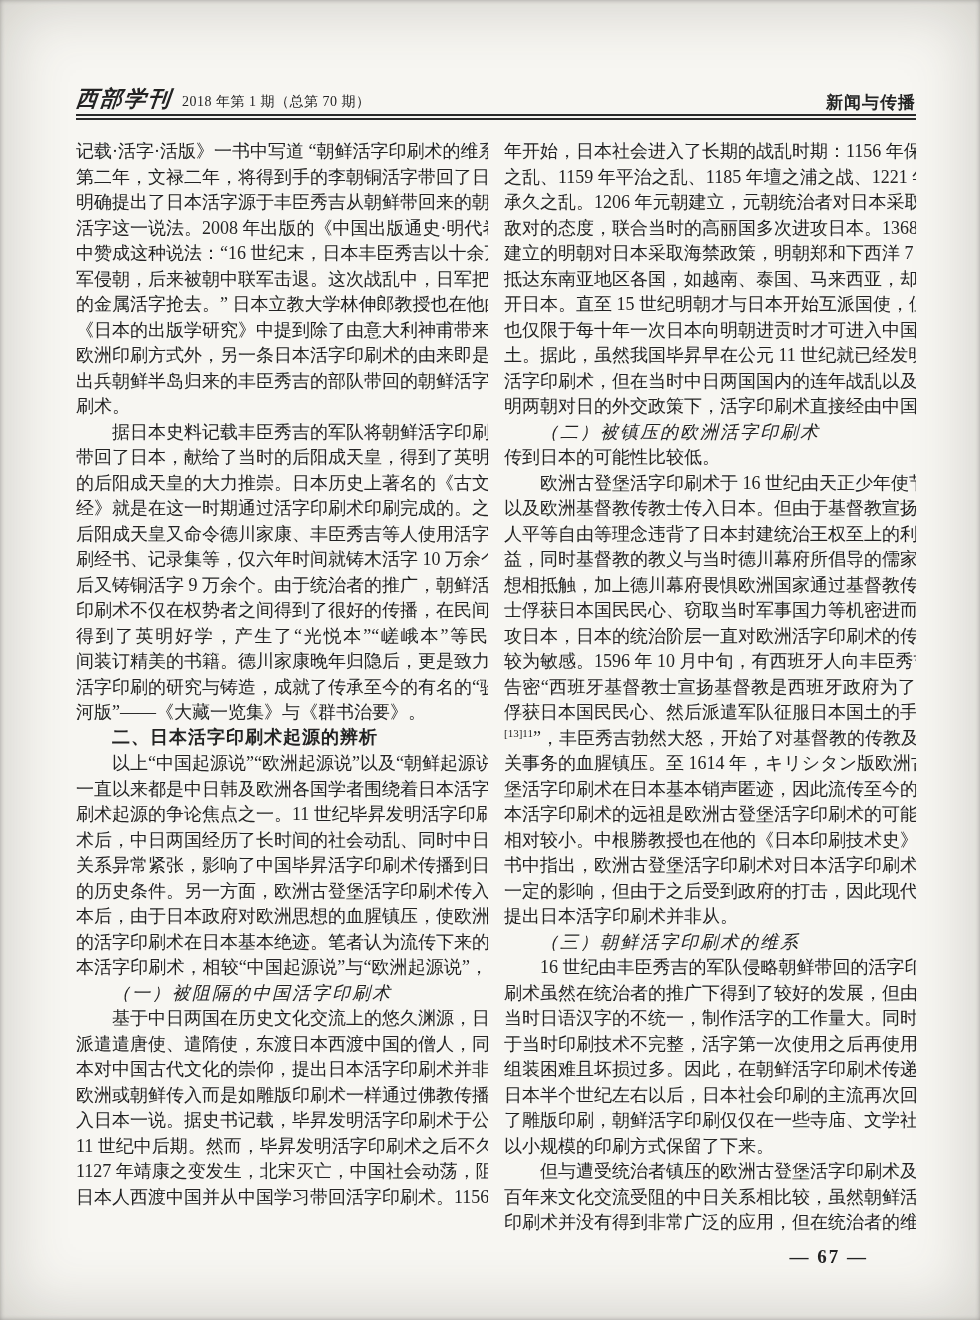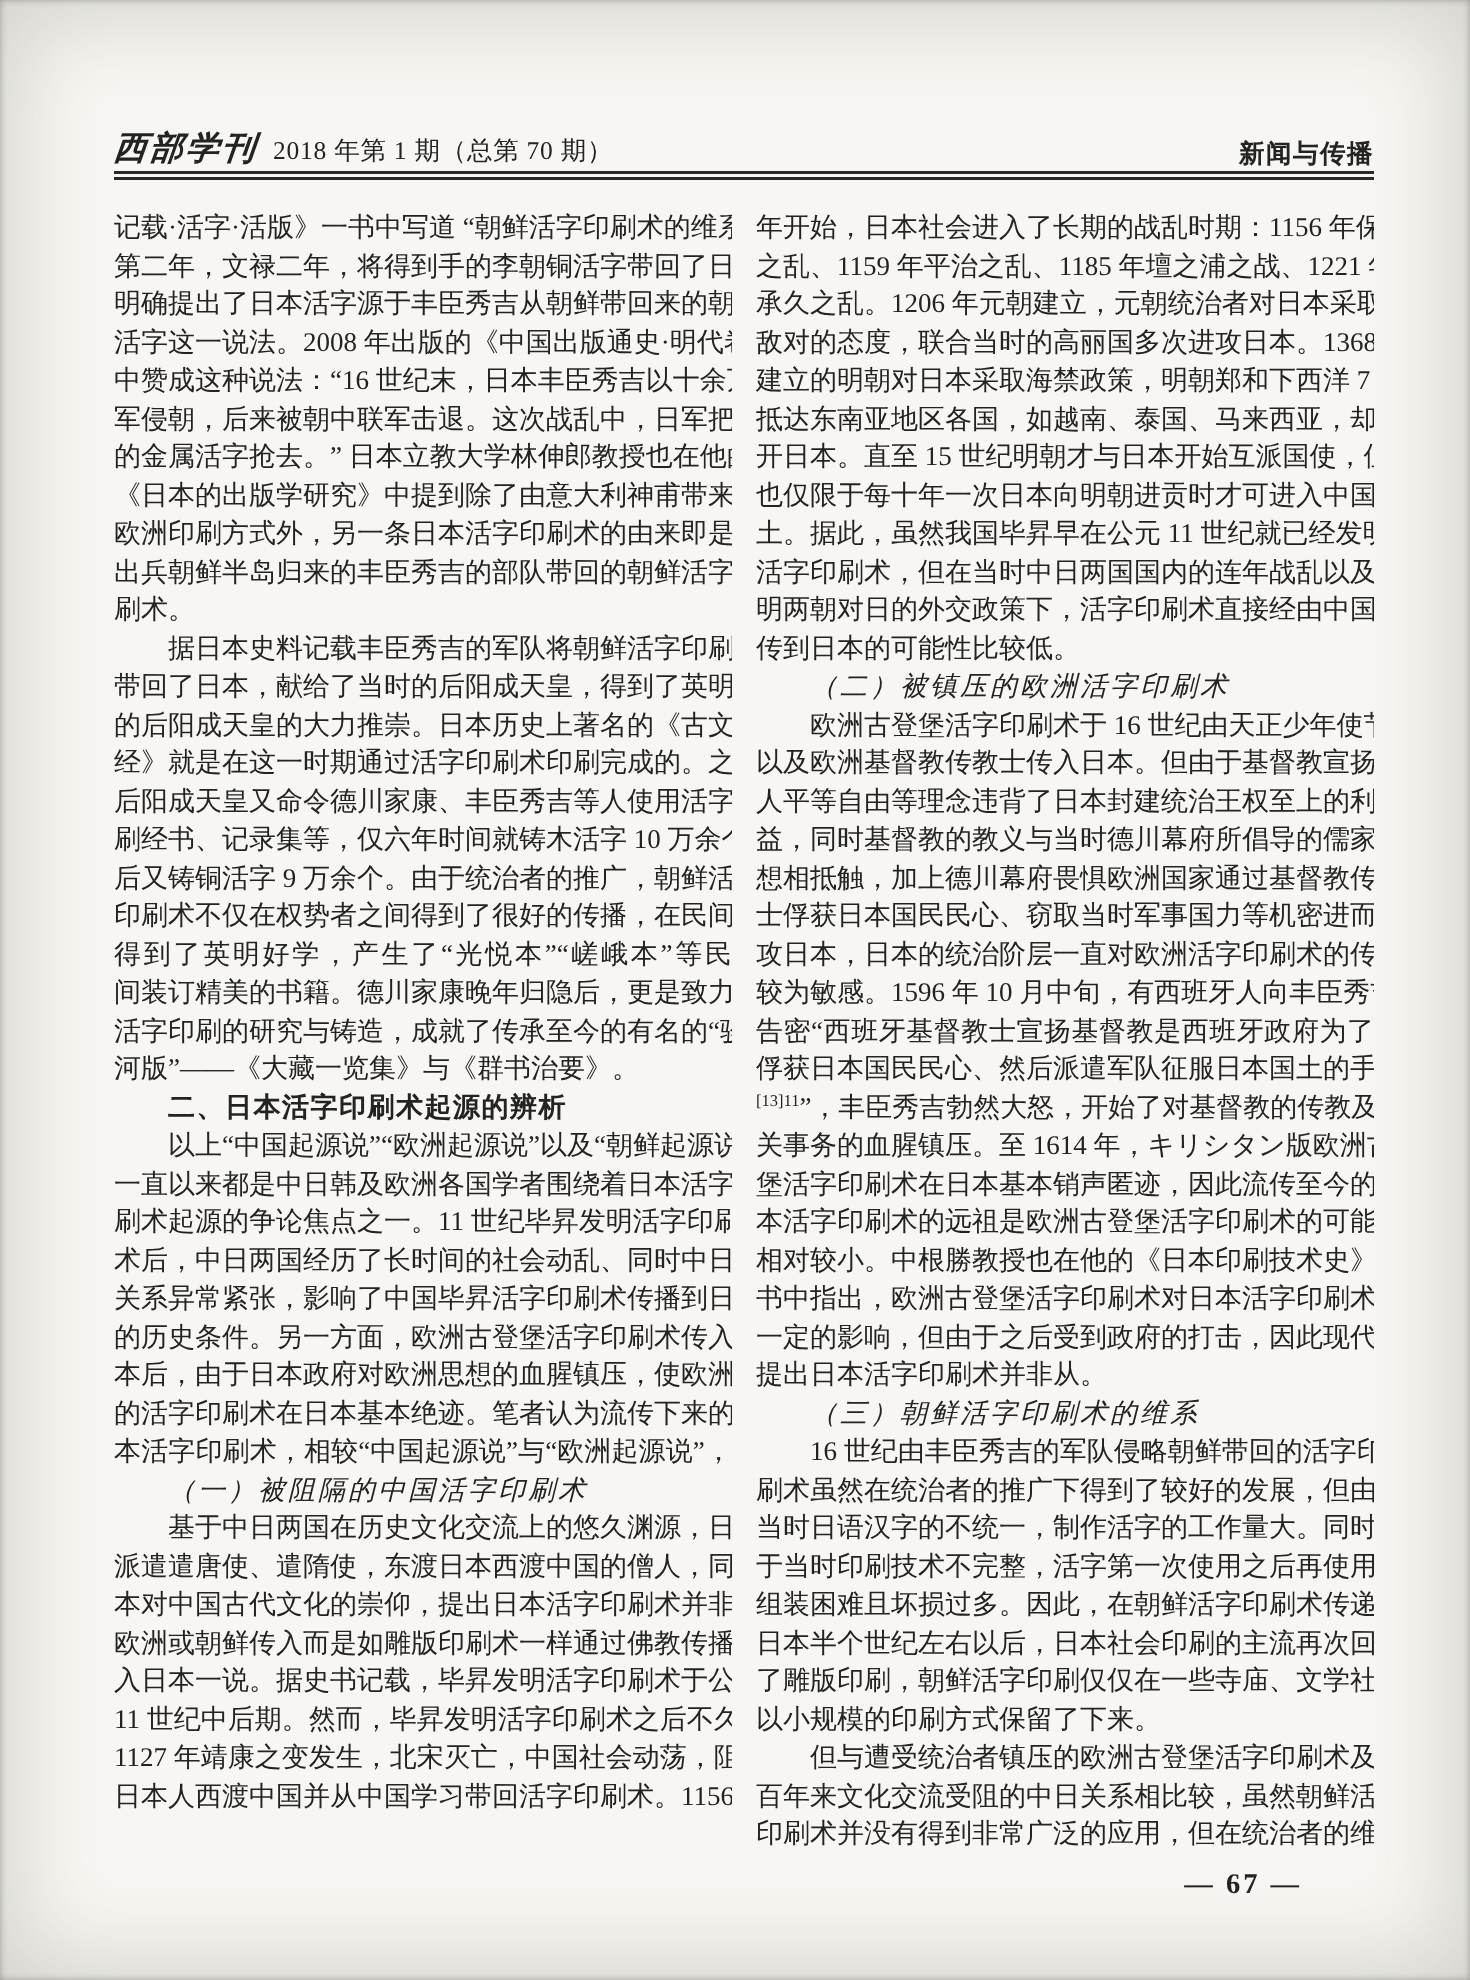--- a/index.html
+++ b/index.html
@@ -25,21 +25,21 @@
   }
   .hdr-left { display: flex; align-items: baseline; gap: 10px; }
   .logo {
     font-size: 22px;
     font-weight: 900;
     font-style: italic;
     letter-spacing: 2px;
     transform: skewX(-6deg);
     display: inline-block;
   }
-  .issue { font-size: 17px; letter-spacing: 0.5px; }
+  .issue { font-size: 14px; letter-spacing: 0.5px; }
   .section { font-size: 17px; font-weight: bold; letter-spacing: 1px; }
   .rule {
     position: absolute;
     top: 114px; left: 76px; right: 64px;
     height: 6px;
     border-top: 2px solid #2a2a2a;
     border-bottom: 2px solid #2a2a2a;
   }
   
   .cols {
@@ -54,21 +54,21 @@
     line-height: 25.5px;
     font-size: 18px;
     text-align: justify;
     text-align-last: justify;
     white-space: nowrap;
     overflow: hidden;
   }
   .line.end { text-align-last: left; white-space: normal; }
   .line.indent { text-indent: 2em; }
   .line.heading {
-    font-family: Liberation Serif, serif;
+    font-family: Liberation Mono, monospace;
     font-weight: bold;
     text-align-last: left;
     letter-spacing: 1px;
   }
   .line.sub {
     font-style: italic;
     text-align-last: left;
     letter-spacing: 2px;
   }
   .line sup {
@@ -150,22 +150,22 @@
         <div class="line">之乱、1159 年平治之乱、1185 年壇之浦之战、1221 年</div>
         <div class="line">承久之乱。1206 年元朝建立，元朝统治者对日本采取了</div>
         <div class="line">敌对的态度，联合当时的高丽国多次进攻日本。1368 年</div>
         <div class="line">建立的明朝对日本采取海禁政策，明朝郑和下西洋 7 次，</div>
         <div class="line">抵达东南亚地区各国，如越南、泰国、马来西亚，却唯独避</div>
         <div class="line">开日本。直至 15 世纪明朝才与日本开始互派国使，但</div>
         <div class="line">也仅限于每十年一次日本向明朝进贡时才可进入中国领</div>
         <div class="line">土。据此，虽然我国毕昇早在公元 11 世纪就已经发明了</div>
         <div class="line">活字印刷术，但在当时中日两国国内的连年战乱以及元、</div>
         <div class="line">明两朝对日的外交政策下，活字印刷术直接经由中国流</div>
+        <div class="line sub indent">（二）被镇压的欧洲活字印刷术</div>
         <div class="line end">传到日本的可能性比较低。</div>
-        <div class="line sub indent">（二）被镇压的欧洲活字印刷术</div>
         <div class="line indent">欧洲古登堡活字印刷术于 16 世纪由天正少年使节</div>
         <div class="line">以及欧洲基督教传教士传入日本。但由于基督教宣扬人</div>
         <div class="line">人平等自由等理念违背了日本封建统治王权至上的利</div>
         <div class="line">益，同时基督教的教义与当时德川幕府所倡导的儒家思</div>
         <div class="line">想相抵触，加上德川幕府畏惧欧洲国家通过基督教传教</div>
         <div class="line">士俘获日本国民民心、窃取当时军事国力等机密进而进</div>
         <div class="line">攻日本，日本的统治阶层一直对欧洲活字印刷术的传播</div>
         <div class="line">较为敏感。1596 年 10 月中旬，有西班牙人向丰臣秀吉</div>
         <div class="line">告密“西班牙基督教士宣扬基督教是西班牙政府为了</div>
         <div class="line">俘获日本国民民心、然后派遣军队征服日本国土的手段</div>

